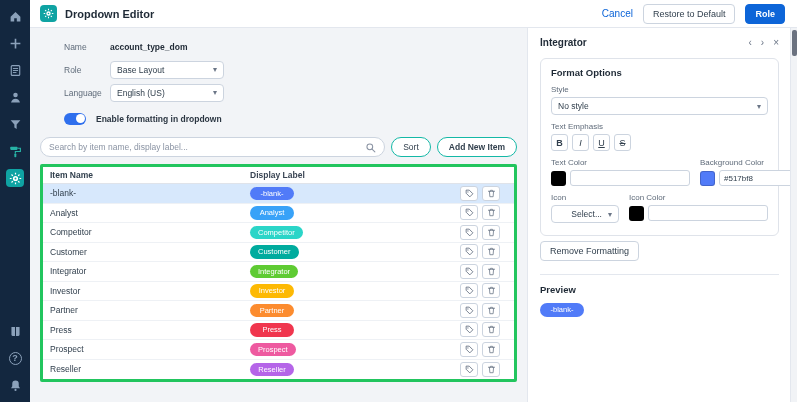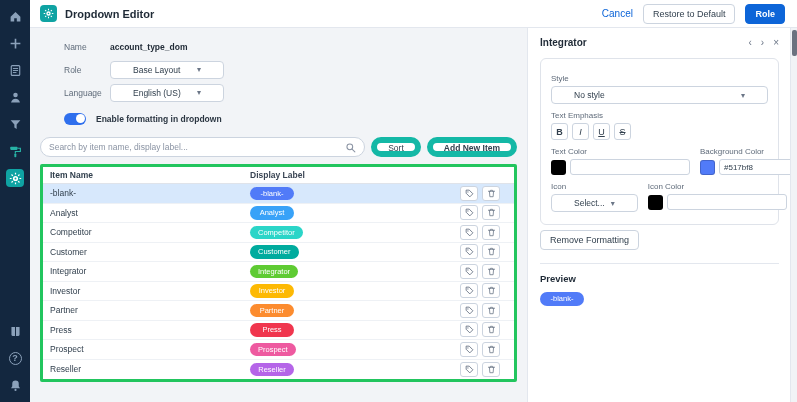--- a/index.html
+++ b/index.html
@@ -27,34 +27,34 @@
   .btn { font-family:inherit; font-size:9px; border-radius:4px; padding:4px 9px; border:1px solid #ccd4df; background:#fff; color:#32404e; cursor:pointer; }
   .btn.primary { background:#0d65d8; border-color:#0d65d8; color:#fff; font-weight:bold; }
 
   
   .content-row { flex:1; display:flex; min-height:0; }
   .editor { flex:1; background:#f2f4f7; padding:7px 10px; min-width:0; }
 
   .form-row { display:flex; align-items:center; gap:10px; margin:3px 0 6px 24px; height:17px; }
   .form-label { width:36px; color:#5f6b7a; font-size:8.5px; flex-shrink:0; }
   .form-value { font-weight:bold; font-size:8.5px; color:#222c38; }
-  .select { background:#fff; border:1px solid #ccd4df; border-radius:4px; height:18px; display:flex; align-items:center; justify-content:space-between; padding:0 22px; font-size:8.5px; width:114px; color:#32404e; cursor:pointer; }
+  .select { background:#fff; border:1px solid #ccd4df; border-radius:4px; height:18px; display:flex; align-items:center; justify-content:space-between; padding:0 6px; font-size:8.5px; width:114px; color:#32404e; cursor:pointer; }
   .select .chev { color:#6b7687; font-size:8px; margin-left:6px; }
   .select.wide { width:100%; }
 
   .toggle-row { margin-top:9px; }
   .toggle { width:22px; height:12px; border-radius:6px; background:#2f6fed; position:relative; display:inline-block; cursor:pointer; flex-shrink:0; }
   .toggle::after { content:""; position:absolute; right:1.5px; top:1.5px; width:9px; height:9px; border-radius:50%; background:#fff; }
   .toggle-label { font-size:8.5px; font-weight:bold; color:#2b3642; }
 
   .toolbar-row { display:flex; gap:6px; margin:10px 0 7px; align-items:center; }
   .search { flex:1; background:#fff; border:1px solid #ccd4df; border-radius:11px; height:20px; display:flex; align-items:center; padding:0 8px; color:#8a93a3; }
   .search input { border:none; outline:none; flex:1; font-size:8.5px; font-family:Liberation Sans, sans-serif; color:#32404e; background:transparent; }
   .search input::placeholder { color:#8a93a3; }
-  .pill-btn { font-family:inherit; font-size:8.5px; background:#fff; border:6px solid #14b8a6; border-radius:11px; height:20px; padding:0 11px; color:#32404e; cursor:pointer; white-space:nowrap; }
+  .pill-btn { font-family:inherit; font-size:8.5px; background:#fff; border:1px solid #14b8a6; border-radius:11px; height:20px; padding:0 11px; color:#32404e; cursor:pointer; white-space:nowrap; }
   .pill-btn.strong { font-weight:bold; }
 
   .table { background:#fff; border:3px solid #22c55e; border-radius:2px; }
   .thead { display:flex; align-items:center; height:17px; border-bottom:1px solid #dfe3ea; font-size:8.5px; font-weight:bold; color:#3a4554; }
   .trow { display:flex; align-items:center; height:19.5px; border-bottom:1px solid #eef1f5; background:#fff; cursor:pointer; }
   .trow:last-child { border-bottom:none; }
   .trow.selected { background:#d7e8fc; }
   .col-name { width:200px; padding-left:7px; font-size:8.5px; color:#32404e; flex-shrink:0; }
   .col-label { flex:1; padding-left:7px; min-width:0; }
   .col-actions { width:54px; display:flex; gap:4px; align-items:center; flex-shrink:0; }
@@ -411,20 +411,21 @@
         <div class="panel-header">
           <span class="panel-title">Integrator</span>
           <div class="panel-nav">
             <span>‹</span>
             <span>›</span>
             <span>×</span>
           </div>
         </div>
 
         <div class="format-box">
+          <div class="box-title">Format Options</div>
 
           <div class="field-label">Style</div>
           <div class="select wide">
             <span>No style</span>
             <span class="chev">▾</span>
           </div>
 
           <div class="field-label">Text Emphasis</div>
           <div class="emphasis-row">
             <button class="emph-btn b">B</button>

